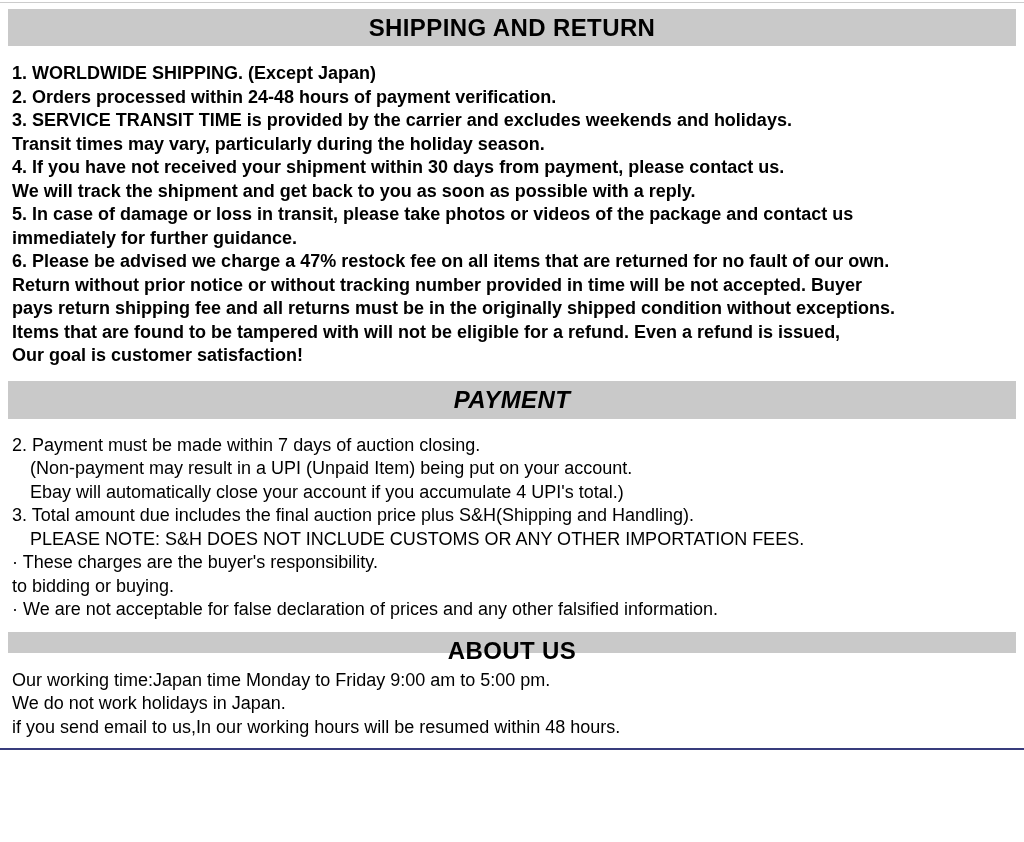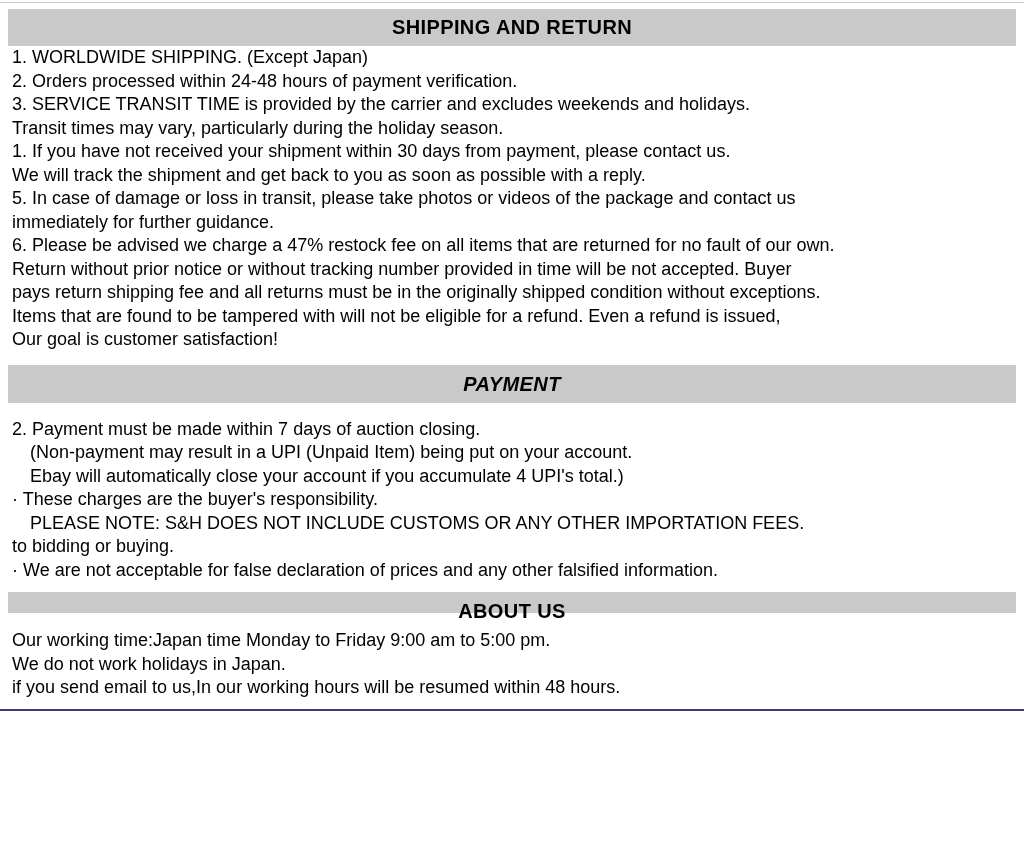--- a/index.html
+++ b/index.html
@@ -25,38 +25,38 @@
     margin-top: 2px;
   }
   .bar {
     margin: 0 8px;
     height: 37px;
     background: var(--header-bar, #c9c9c9);
     text-align: center;
   }
   .bar .bar-title {
     display: inline-block;
-    font-size: 20px;
+    font-size: 24px;
     font-weight: bold;
     line-height: 37px;
     letter-spacing: 0.4px;
     color: #000000;
   }
   .bar-1 { margin-top: 6px; }
   .bar-2 { margin-top: 13px; height: 38px; font-style: italic; }
   .bar-2 .bar-title { line-height: 38px; }
   .bar-3 { margin-top: 10px; height: 21px; }
   .bar-3 .bar-title { line-height: 38px; }
   .bodyblock {
     padding-left: 12px;
     padding-right: 6px;
     font-size: 18px;
     line-height: 23.5px;
   }
-  .body-1 { margin-top: 0; }
+  .body-1 { margin-top: 16px; font-weight: bold; }
   .body-2 { margin-top: 15px; }
   .body-3 { margin-top: 16px; }
   .line {
     white-space: nowrap;
   }
   .line.indent { padding-left: 18px; }
   .bottomline {
     margin-top: 9px;
     height: 2px;
     background: var(--divider-bottom, #383c7c);
@@ -70,40 +70,41 @@
   <div class="topline"></div>
 
   <div class="bar bar-1">
     <span class="bar-title">SHIPPING AND RETURN</span>
   </div>
   <div class="bodyblock body-1">
     <div class="line">1. WORLDWIDE SHIPPING. (Except Japan)</div>
     <div class="line">2. Orders processed within 24-48 hours of payment verification.</div>
     <div class="line">3. SERVICE TRANSIT TIME is provided by the carrier and excludes weekends and holidays.</div>
     <div class="line">Transit times may vary, particularly during the holiday season.</div>
-    <div class="line">1. If you have not received your shipment within 30 days from payment, please contact us.</div>
+    <div class="line">4. If you have not received your shipment within 30 days from payment, please contact us.</div>
     <div class="line">We will track the shipment and get back to you as soon as possible with a reply.</div>
     <div class="line">5. In case of damage or loss in transit, please take photos or videos of the package and contact us</div>
     <div class="line">immediately for further guidance.</div>
     <div class="line">6. Please be advised we charge a 47% restock fee on all items that are returned for no fault of our own.</div>
     <div class="line">Return without prior notice or without tracking number provided in time will be not accepted. Buyer</div>
     <div class="line">pays return shipping fee and all returns must be in the originally shipped condition without exceptions.</div>
     <div class="line">Items that are found to be tampered with will not be eligible for a refund. Even a refund is issued,</div>
     <div class="line">Our goal is customer satisfaction!</div>
   </div>
 
   <div class="bar bar-2">
     <span class="bar-title">PAYMENT</span>
   </div>
   <div class="bodyblock body-2">
     <div class="line">2. Payment must be made within 7 days of auction closing.</div>
     <div class="line indent">(Non-payment may result in a UPI (Unpaid Item) being put on your account.</div>
     <div class="line indent">Ebay will automatically close your account if you accumulate 4 UPI's total.)</div>
+    <div class="line">3. Total amount due includes the final auction price plus S&amp;H(Shipping and Handling).</div>
+    <div class="line indent">PLEASE NOTE: S&amp;H DOES NOT INCLUDE CUSTOMS OR ANY OTHER IMPORTATION FEES.</div>
     <div class="line">· These charges are the buyer's responsibility.</div>
-    <div class="line indent">PLEASE NOTE: S&amp;H DOES NOT INCLUDE CUSTOMS OR ANY OTHER IMPORTATION FEES.</div>
     <div class="line">to bidding or buying.</div>
     <div class="line">· We are not acceptable for false declaration of prices and any other falsified information.</div>
   </div>
 
   <div class="bar bar-3">
     <span class="bar-title">ABOUT US</span>
   </div>
   <div class="bodyblock body-3">
     <div class="line">Our working time:Japan time Monday to Friday 9:00 am to 5:00 pm.</div>
     <div class="line">We do not work holidays in Japan.</div>

